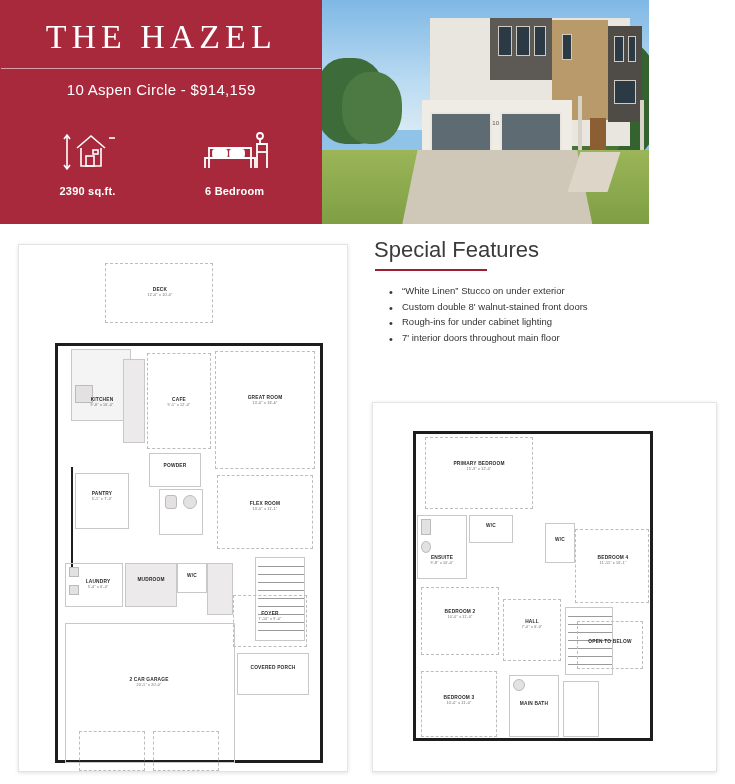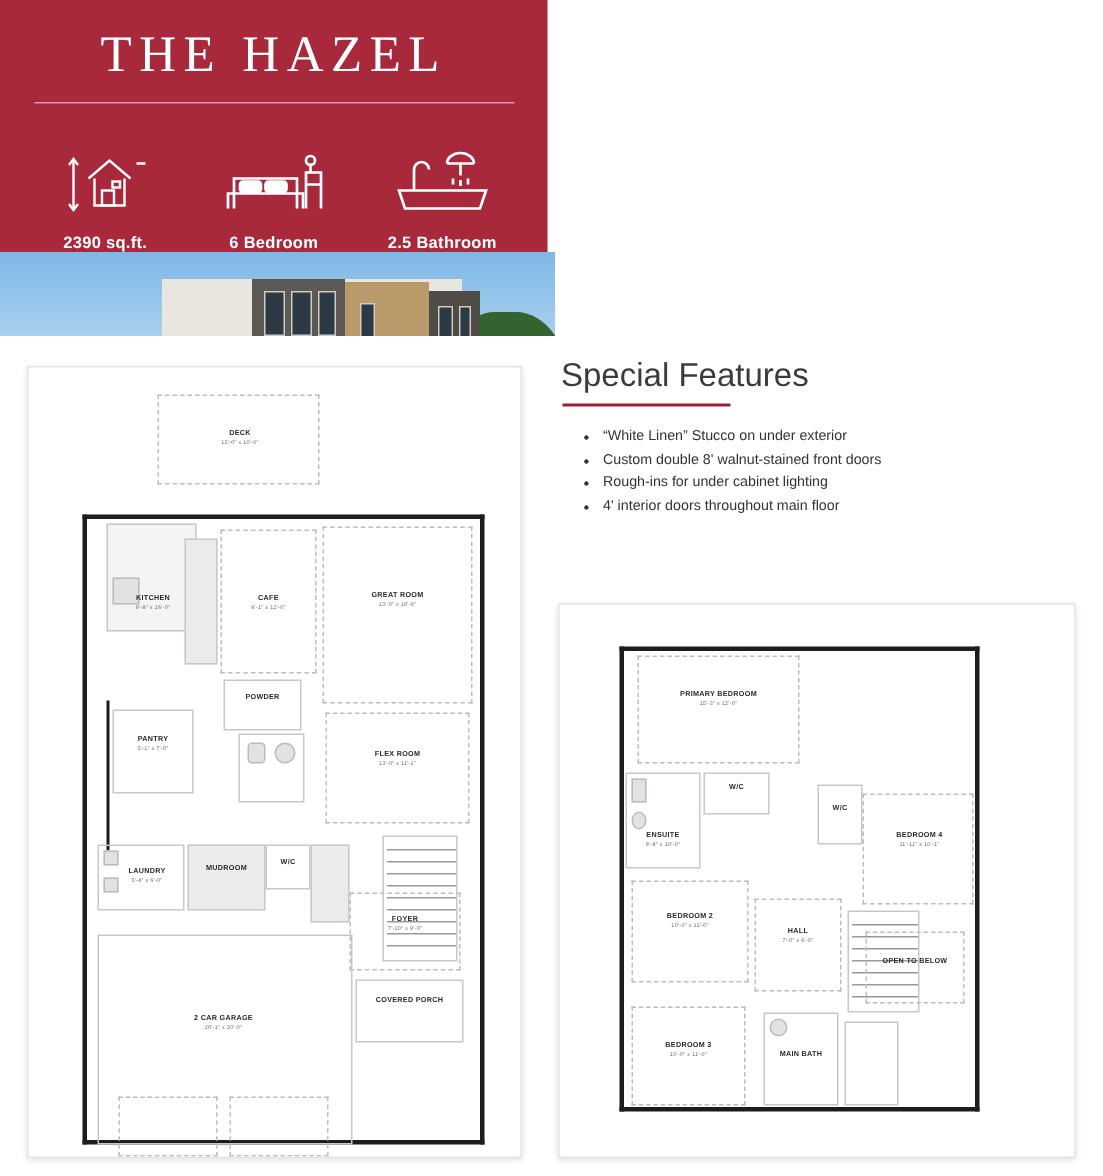--- a/index.html
+++ b/index.html
@@ -6,21 +6,21 @@
   html, body {
     margin: 0; padding: 0;
     width: 735px; height: 784px;
     background: #ffffff;
     font-family: "Liberation Sans", sans-serif;
     overflow: hidden;
   }
   .page { position: relative; width: 735px; height: 784px; background: #fff; }
 
   
-  .header { position: absolute; left:0; top:0; width:735px; height:224px; display:flex;flex-direction:column; }
+  .header { position: absolute; left:0; top:0; width:649px; height:224px; display:flex; }
   .header-left {
     width: 365px; height: 224px;
     background: #a8293c;
     color: #fff;
     position: relative;
   }
   .title {
     font-family: "Liberation Serif", serif;
     font-size: 34px;
     letter-spacing: 5px;
@@ -137,20 +137,21 @@
 </head>
 <body>
 
 <div class="page">
 
   <div class="header">
 
     <div class="header-left">
       <div class="title">THE HAZEL</div>
       <div class="title-rule"></div>
+      <div class="subtitle">10 Aspen Circle - $914,159</div>
 
       <div class="stats">
 
         <div class="stat">
           <div class="icon">
             <svg width="62" height="50" viewBox="0 0 62 50">
               <g fill="none" stroke="#ffffff" stroke-width="1.6">
                 <path d="M20 22 L34 10 L48 22"></path>
                 <path d="M24 22 L24 40 L44 40 L44 22"></path>
                 <rect x="29" y="30" width="8" height="10"></rect>
@@ -176,35 +177,20 @@
                 <path d="M58 42 L58 18 L68 18 L68 42"></path>
                 <path d="M58 26 L68 26"></path>
                 <path d="M61 12 L61 18"></path>
                 <circle cx="61" cy="10" r="3"></circle>
               </g>
             </svg>
           </div>
           <div class="label">6 Bedroom</div>
         </div>
 
-        <div class="stat">
-          <div class="icon">
-            <svg width="74" height="50" viewBox="0 0 74 50">
-              <g fill="none" stroke="#ffffff" stroke-width="1.8">
-                <path d="M8 30 L66 30 L62 42 L12 42 Z"></path>
-                <path d="M18 30 L18 16 A5 5 0 0 1 28 16"></path>
-                <path d="M40 12 A9 7 0 0 1 58 12"></path>
-                <path d="M40 12 L58 12"></path>
-                <path d="M49 12 L49 20"></path>
-                <path d="M44 22 L44 26 M49 23 L49 27 M54 22 L54 26"></path>
-              </g>
-            </svg>
-          </div>
-          <div class="label">2.5 Bathroom</div>
-        </div>
 
       </div>
     </div>
 
     <div class="header-right">
       <div class="sky"></div>
       <div class="tree-l"></div>
       <div class="tree-l2"></div>
       <div class="tree-r"></div>
       <div class="tree-r2"></div>
@@ -238,21 +224,21 @@
 
   <div class="body-area">
 
     <div class="features">
       <h2>Special Features</h2>
       <div class="feat-rule"></div>
       <ul class="feat-list">
         <li>“White Linen” Stucco on under exterior</li>
         <li>Custom double 8' walnut-stained front doors</li>
         <li>Rough-ins for under cabinet lighting</li>
-        <li>4' interior doors throughout main floor</li>
+        <li>7' interior doors throughout main floor</li>
       </ul>
     </div>
 
     <div class="plan-card">
       <div class="fp">
 
         <div class="room-dash" style="left:86px;top:18px;width:108px;height:60px;"></div>
         <div class="lbl" style="left:106px;top:42px;width:70px;">
           <b>DECK</b>
             <span>12'-0" x 10'-0"</span>

